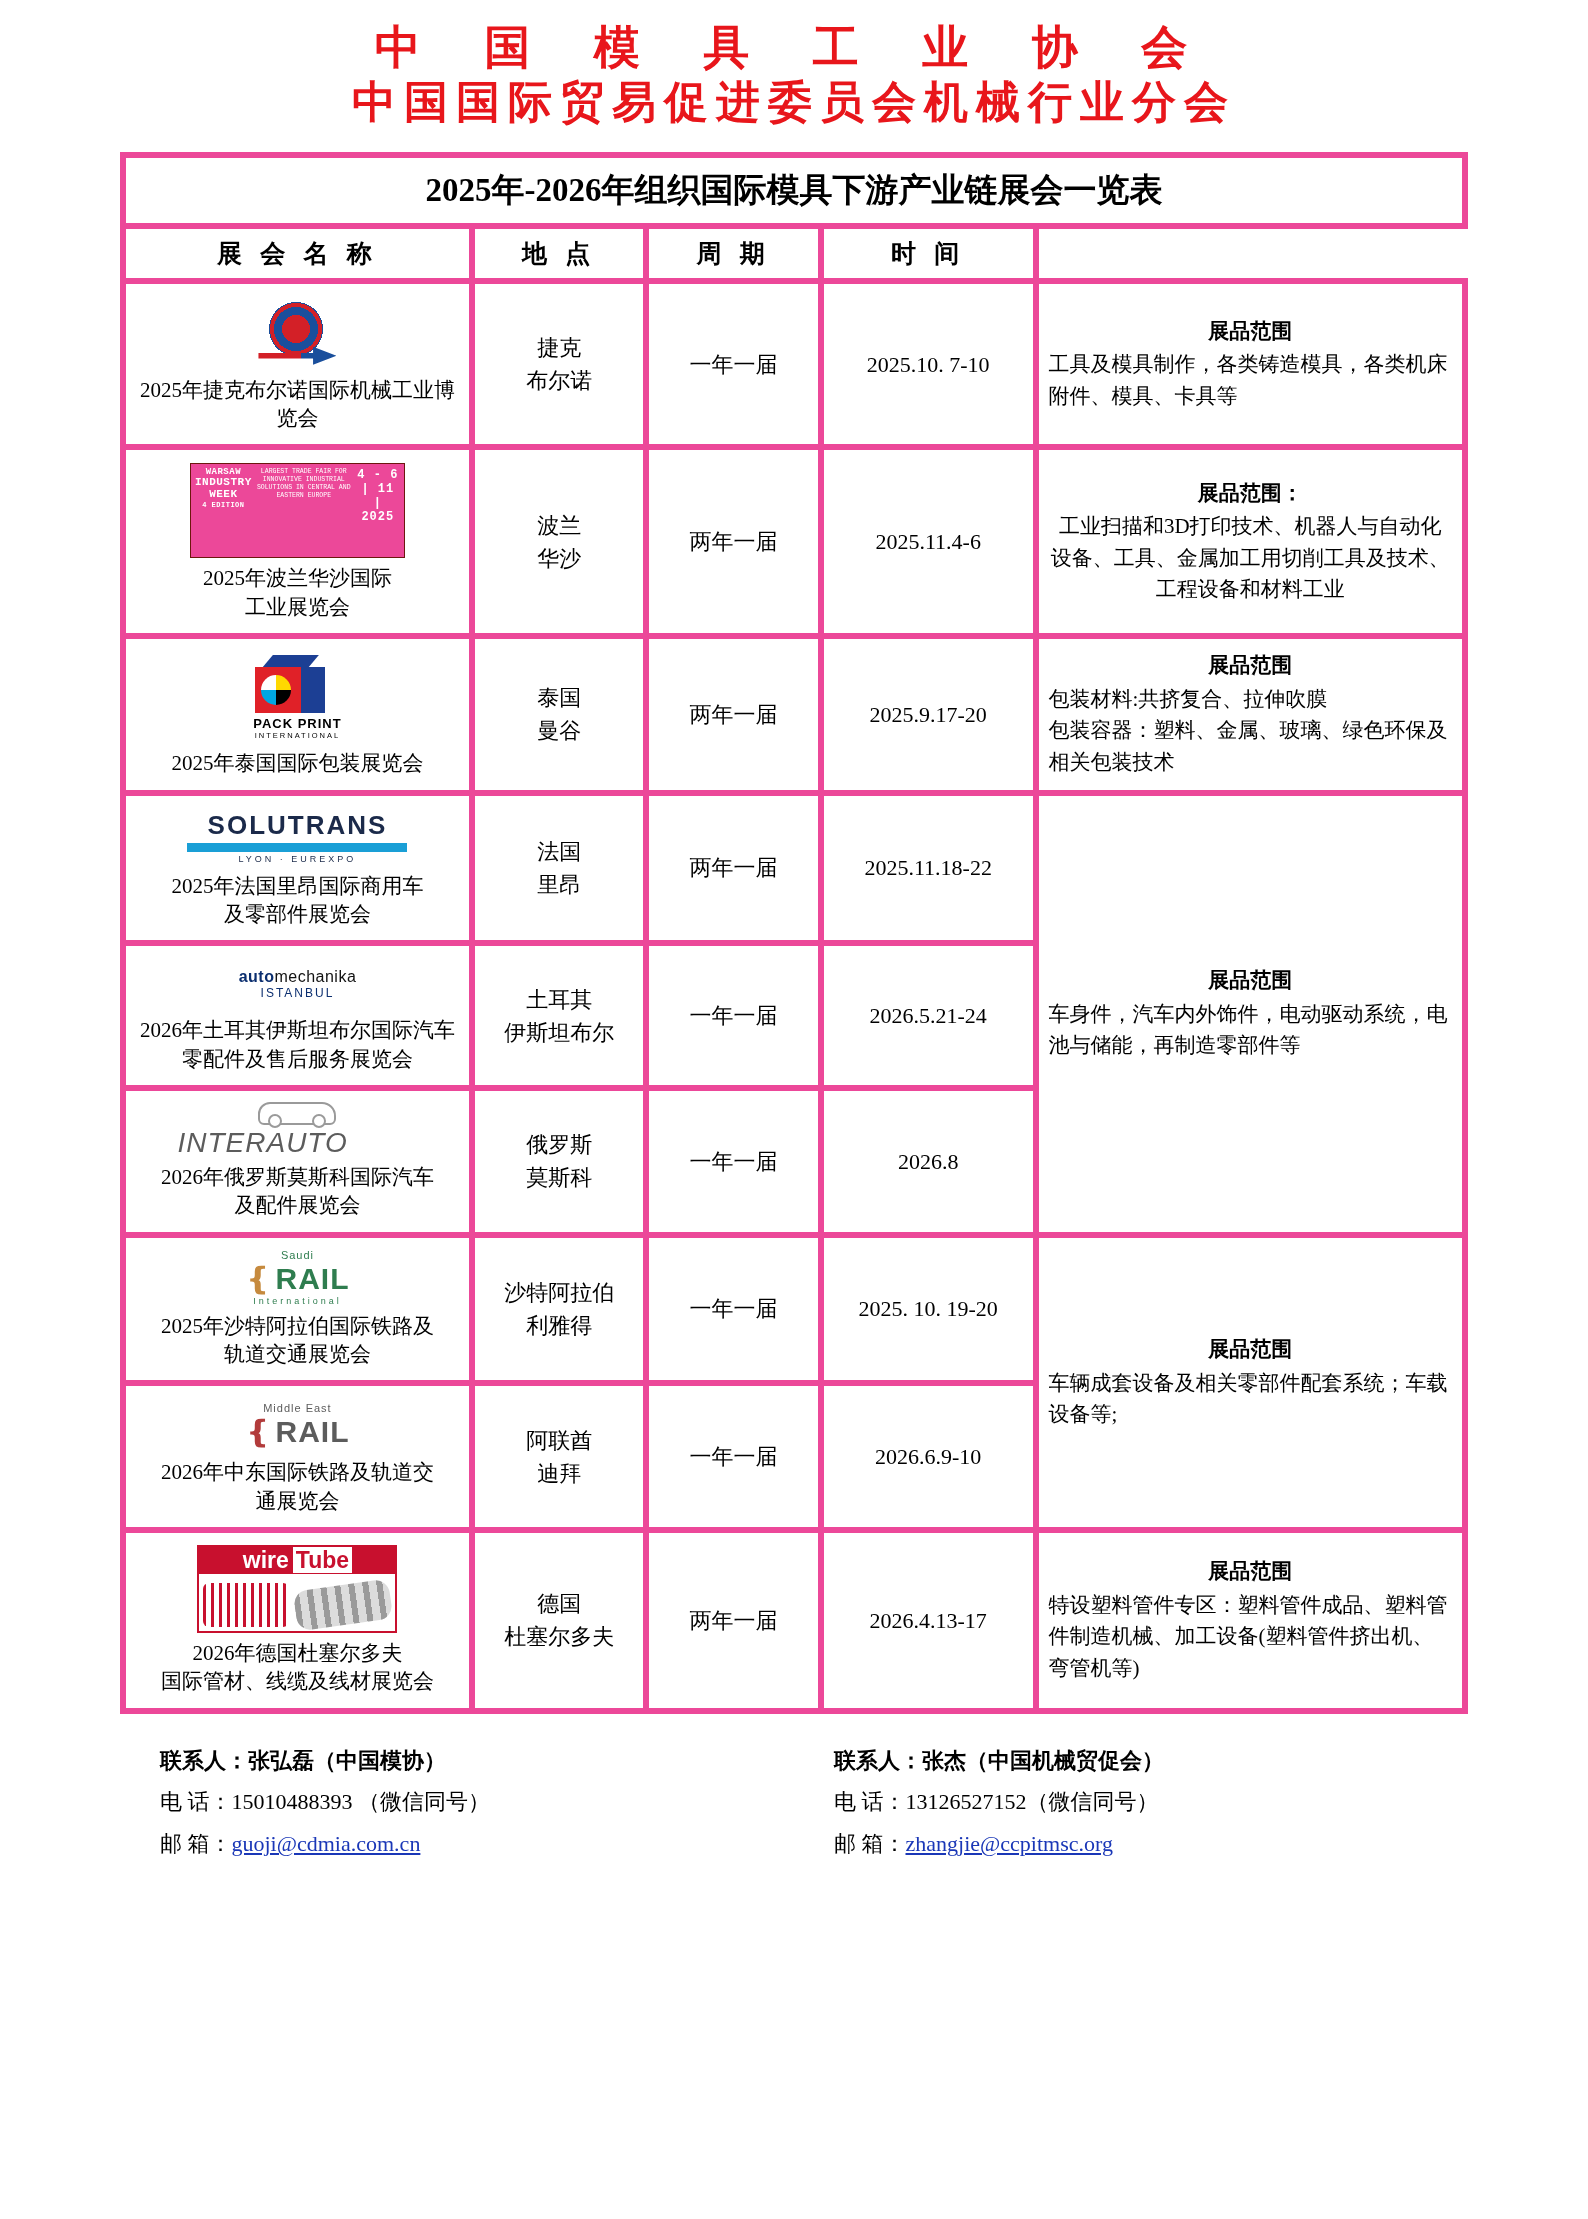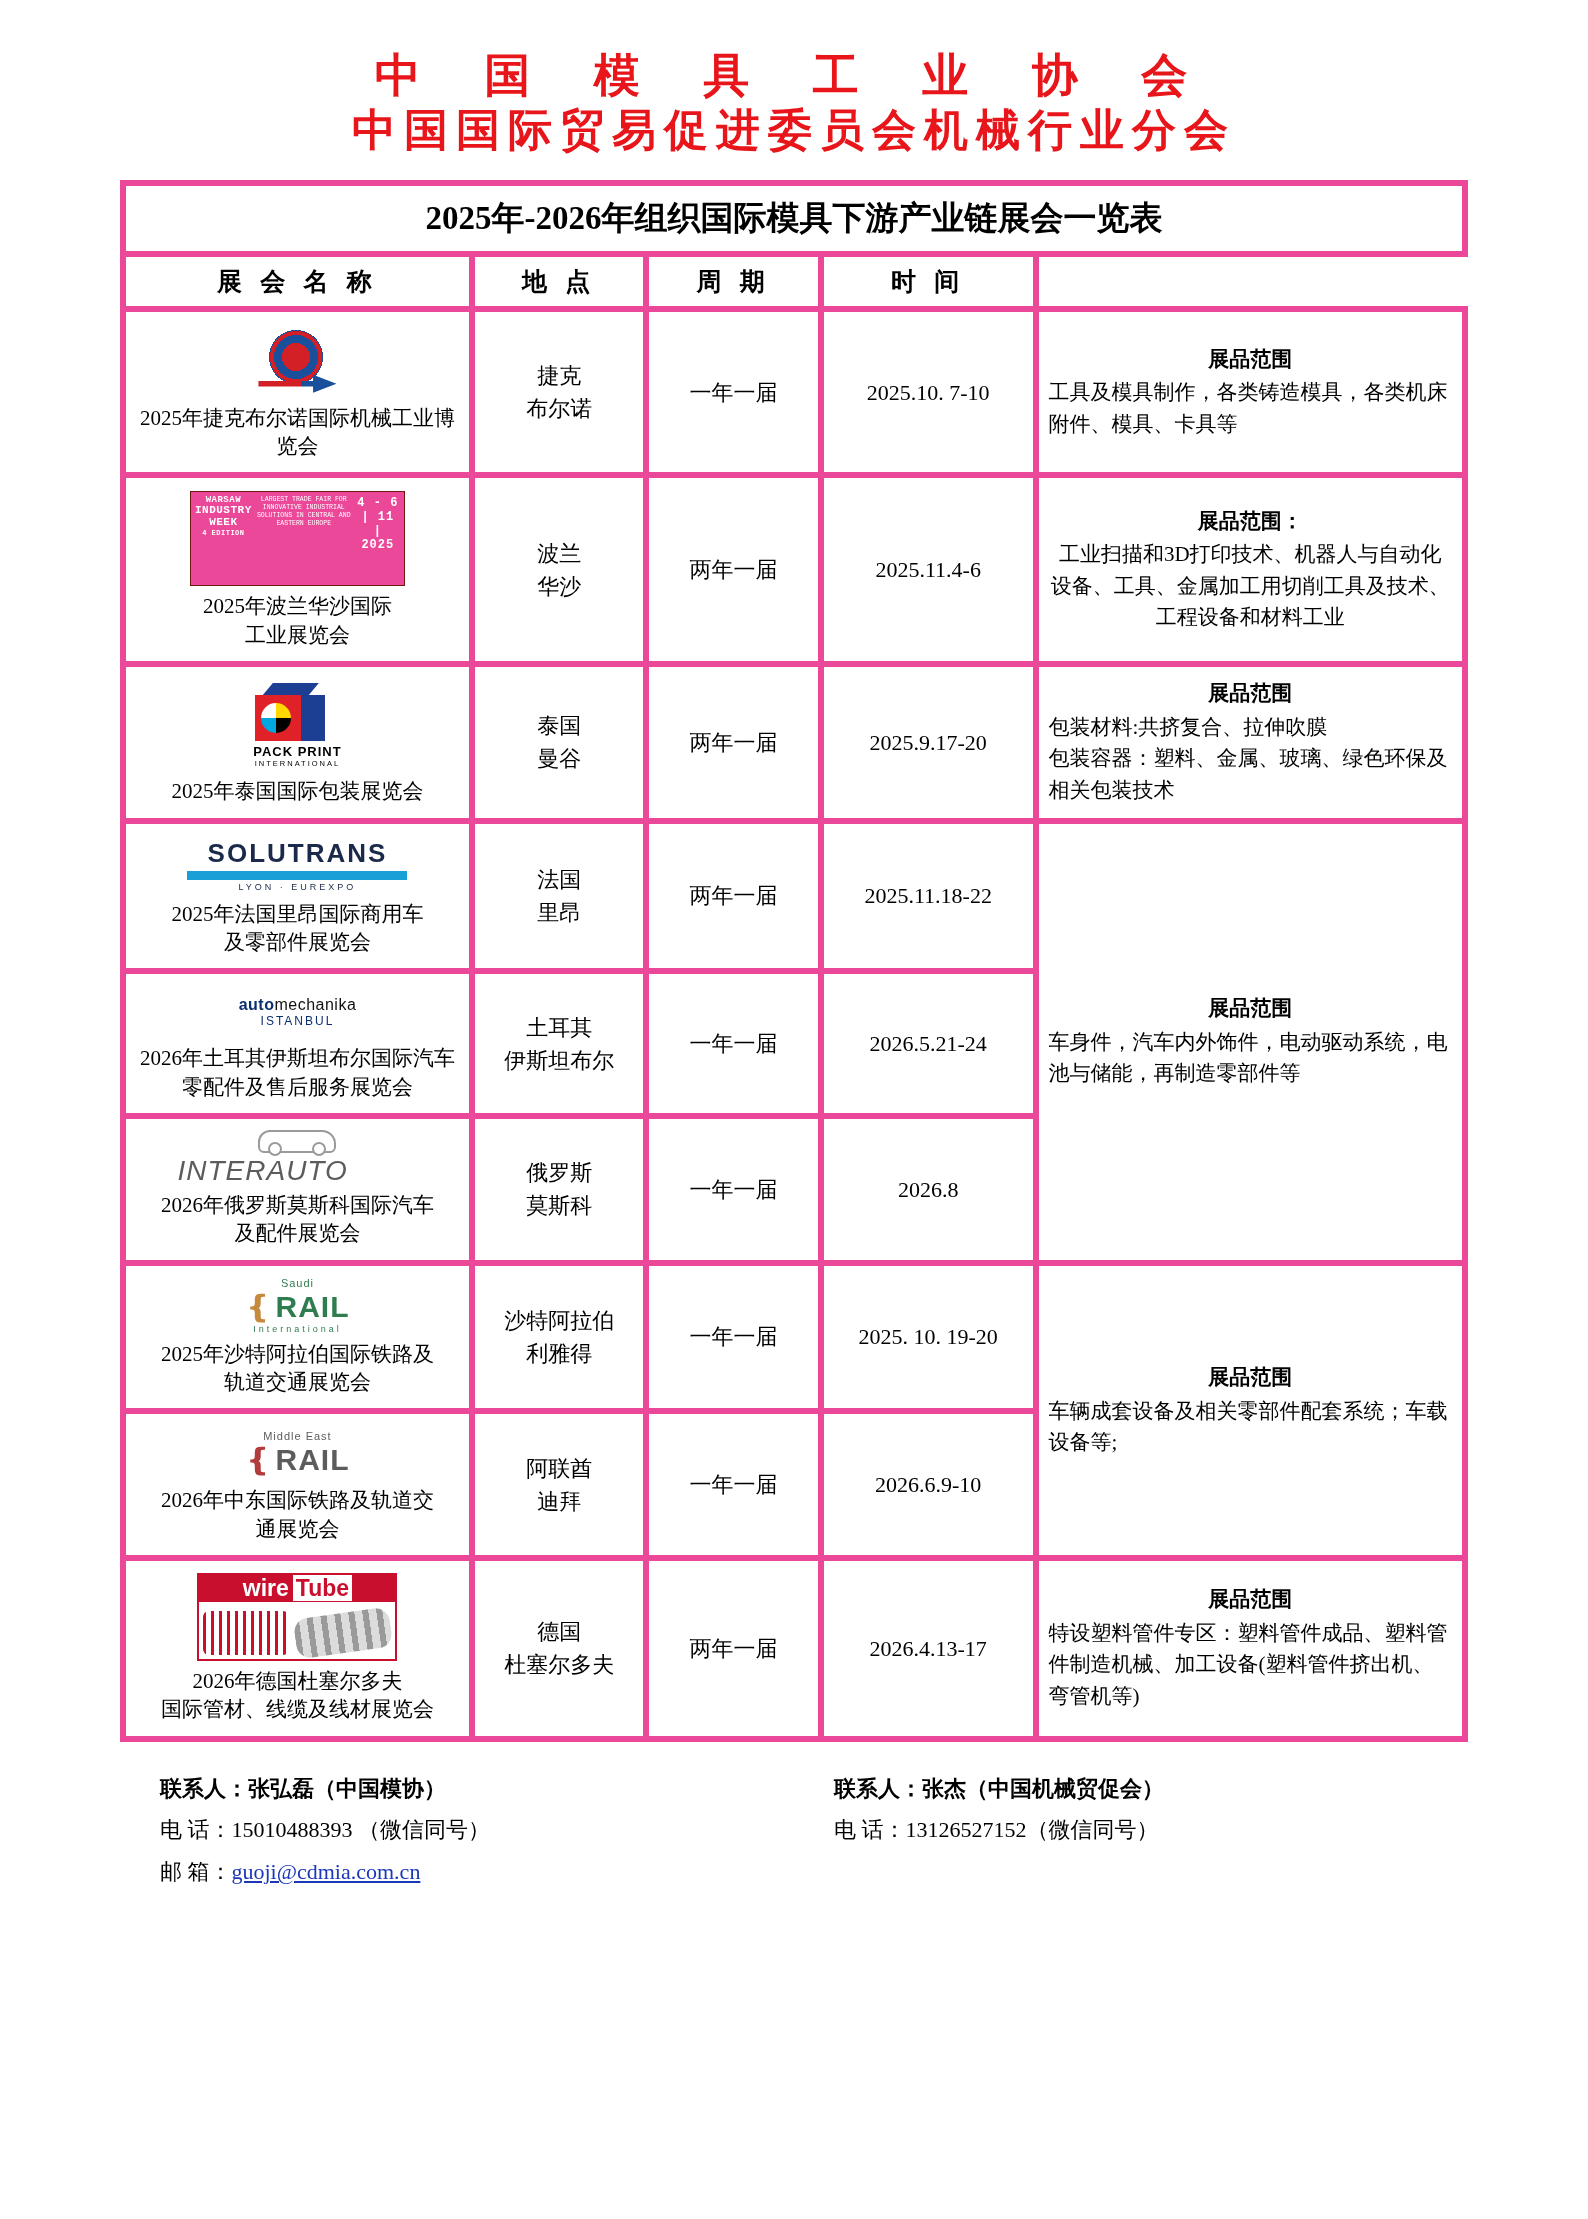--- a/index.html
+++ b/index.html
@@ -6,21 +6,21 @@
   body{
     width:1588px;
     background:#ffffff;
     font-family:"Liberation Serif", serif;
     color:#000;
   }
   .page{
     width:1588px;
     min-height:2219px;
     box-sizing:border-box;
-    padding:48px 120px 20px 120px;
+    padding:20px 120px 20px 120px;
   }
   .org-title{
     text-align:center;
     color:#e8161b;
     font-weight:bold;
     font-size:46px;
     letter-spacing:26px;
     line-height:1.22;
     white-space:nowrap;
     font-family:"Liberation Serif", serif;
@@ -408,16 +408,19 @@
     <div class="col">
       <div class="ft-name">联系人：张弘磊（中国模协）</div>
       <div>电 话：15010488393  （微信同号）</div>
       <div>
         <span>邮  箱：</span><a href="#">guoji@cdmia.com.cn</a>
       </div>
     </div>
     <div class="col">
       <div class="ft-name">联系人：张杰（中国机械贸促会）</div>
       <div>电 话：13126527152（微信同号）</div>
+      <div>
+        <span>邮  箱：</span><a href="#">zhangjie@ccpitmsc.org</a>
+      </div>
     </div>
   </div>
 
 </div>
 
 </body></html>

